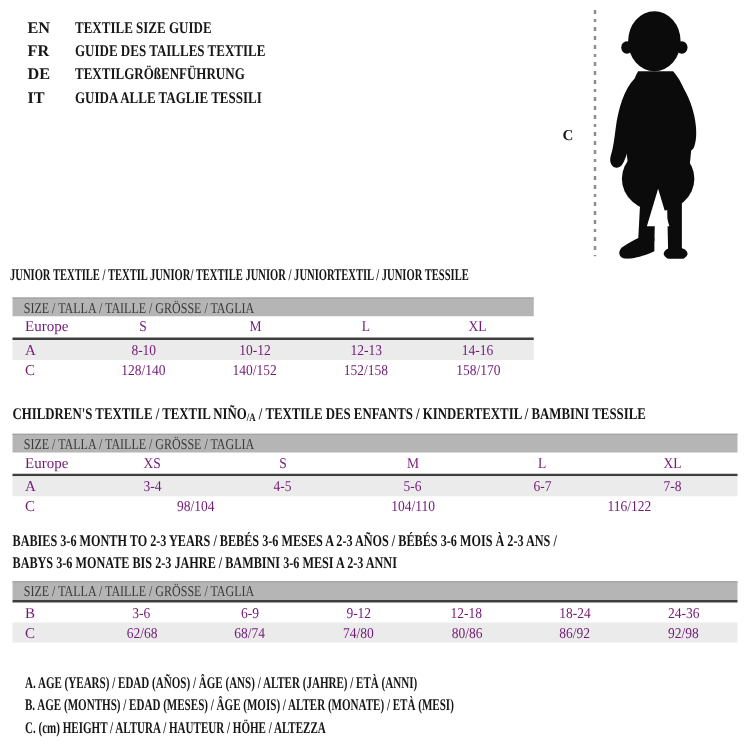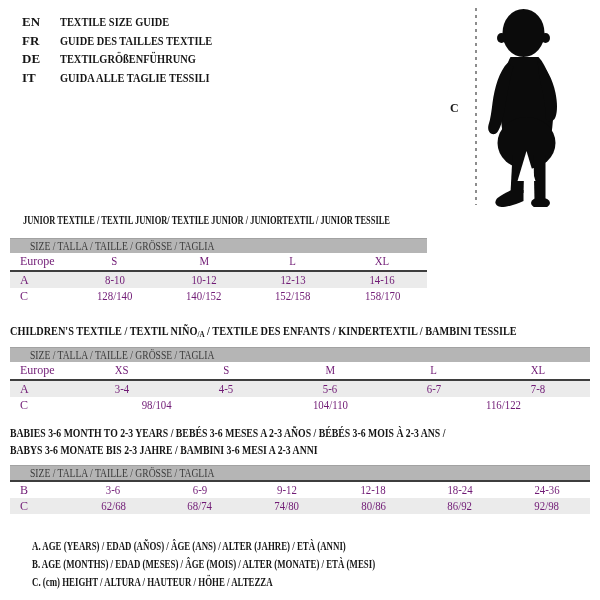--- a/index.html
+++ b/index.html
@@ -21,33 +21,33 @@
     background:repeating-linear-gradient(to bottom,#8d8d8d 0 3px,transparent 3px 7px);
   }
   .measure-label { position:absolute; left:450px; top:101px; font-weight:bold; font-size:12px; color:#1a1a1a; }
   .figure-svg { position:absolute; left:481px; top:7px; }
 
   
   .tbl-title { position:absolute; font-weight:bold; font-size:13px; color:#141414; line-height:17px; }
   .size-table { position:absolute; }
   .band {
     height:14px; background:#b5b5b5; border-top:1px solid #a2a2a2;
-    display:flex; align-items:center; padding-left:20px;
+    display:flex; align-items:center; padding-left:9px;
     font-size:12px; color:#3a3a3a;
   }
   .trow { display:flex; align-items:center; font-size:12px; color:#701a75; }
   .trow.h17 { height:17px; } .trow.h16 { height:16px; }
   .trow .lbl { width:60px; padding-left:10px; box-sizing:border-box; }
   .trow .val { flex:1; text-align:center; }
   .sep { height:2px; background:#3e3e3e; }
   .shaded { background:#ebebeb; }
   .subsz { font-size:9px; position:relative; top:2px; }
 
   
-  .footnotes { position:absolute; left:32px; top:538px; }
+  .footnotes { position:absolute; left:20px; top:538px; }
   .fnote { height:18px; font-weight:bold; font-size:13px; color:#161616; }
 </style>
 </head>
 <body>
 
 <div id="root">
 
   <div class="lang-list">
     <div class="lang-row">
         <span class="lang-code">EN</span>
@@ -79,21 +79,21 @@
       <path d="M24,56 C16,64 11,80 9,96 C8,104 7,112 5,118 C3,126 10,130 14,125 C17,121 19,113 21,104 C23,92 26,72 30,60 Z"></path>
       <path d="M54,54 C63,60 69,72 72,86 C74,96 74,104 72,110 C70,116 62,116 62,109 C62,99 60,86 56,72 Z"></path>
       <path d="M29,148 L41,148 L40,186 L27,186 Z"></path>
       <path d="M40,194 C34,197 24,200 18,200 C12,200 10,195 14,191 C18,188 24,185 28,183 L40,183 Z"></path>
       <path d="M50,148 L62,148 L62,194 L51,194 Z"></path>
       <ellipse cx="57" cy="196" rx="9.5" ry="5.5"></ellipse>
     </g>
     <path d="M43,144 L52,174 L34,174 Z" fill="#ffffff"></path>
   </svg>
 
-  <div class="tbl-title" style="left:23px; top:211px;"><span class="sx" style="--sx:.65">JUNIOR TEXTILE / TEXTIL JUNIOR/ TEXTILE JUNIOR / JUNIORTEXTIL / JUNIOR TESSILE</span></div>
+  <div class="tbl-title" style="left:8px; top:211px;"><span class="sx" style="--sx:.65">JUNIOR TEXTILE / TEXTIL JUNIOR/ TEXTILE JUNIOR / JUNIORTEXTIL / JUNIOR TESSILE</span></div>
   <div class="size-table" style="left:10px; top:238px; width:417px;">
     <div class="band">
         <span class="sx" style="--sx:.8">SIZE / TALLA / TAILLE / GRÖSSE / TAGLIA</span>
       </div>
     <div class="trow h17">
       <span class="lbl">Europe</span>
       <span class="val"><span class="sxc">S</span></span>
       <span class="val"><span class="sxc">M</span></span>
       <span class="val"><span class="sxc">L</span></span>
       <span class="val"><span class="sxc">XL</span></span>

